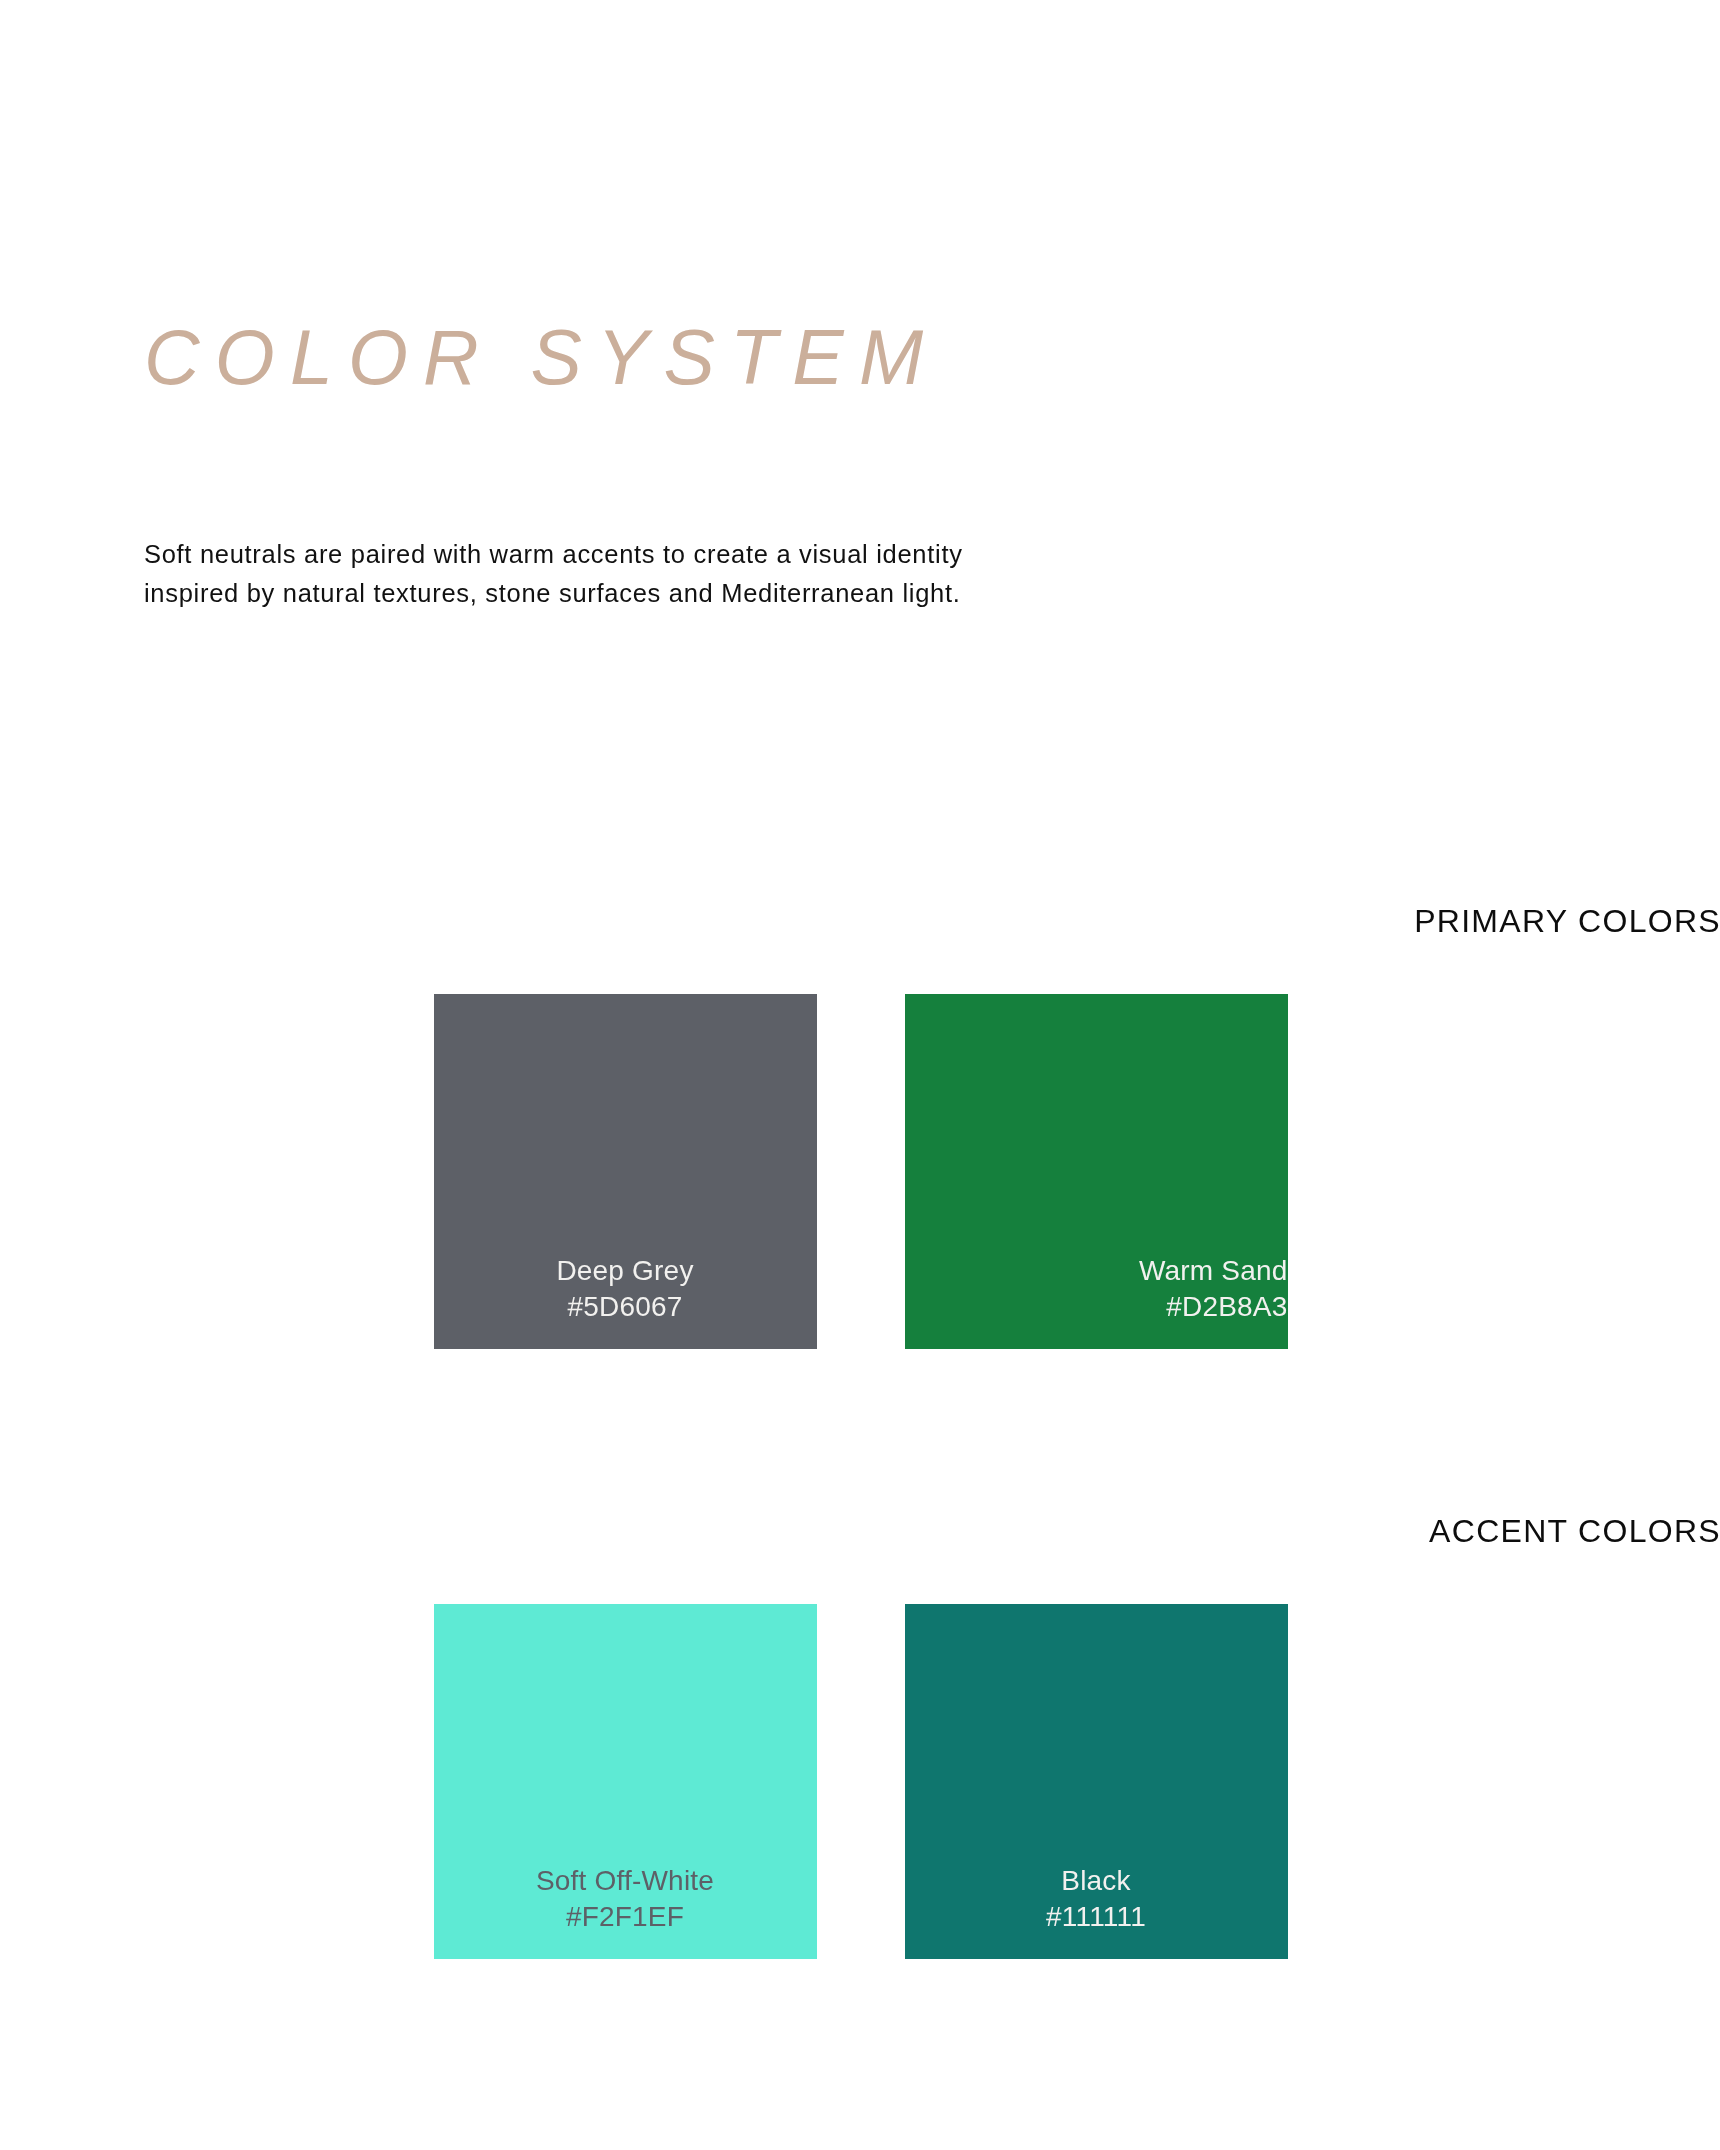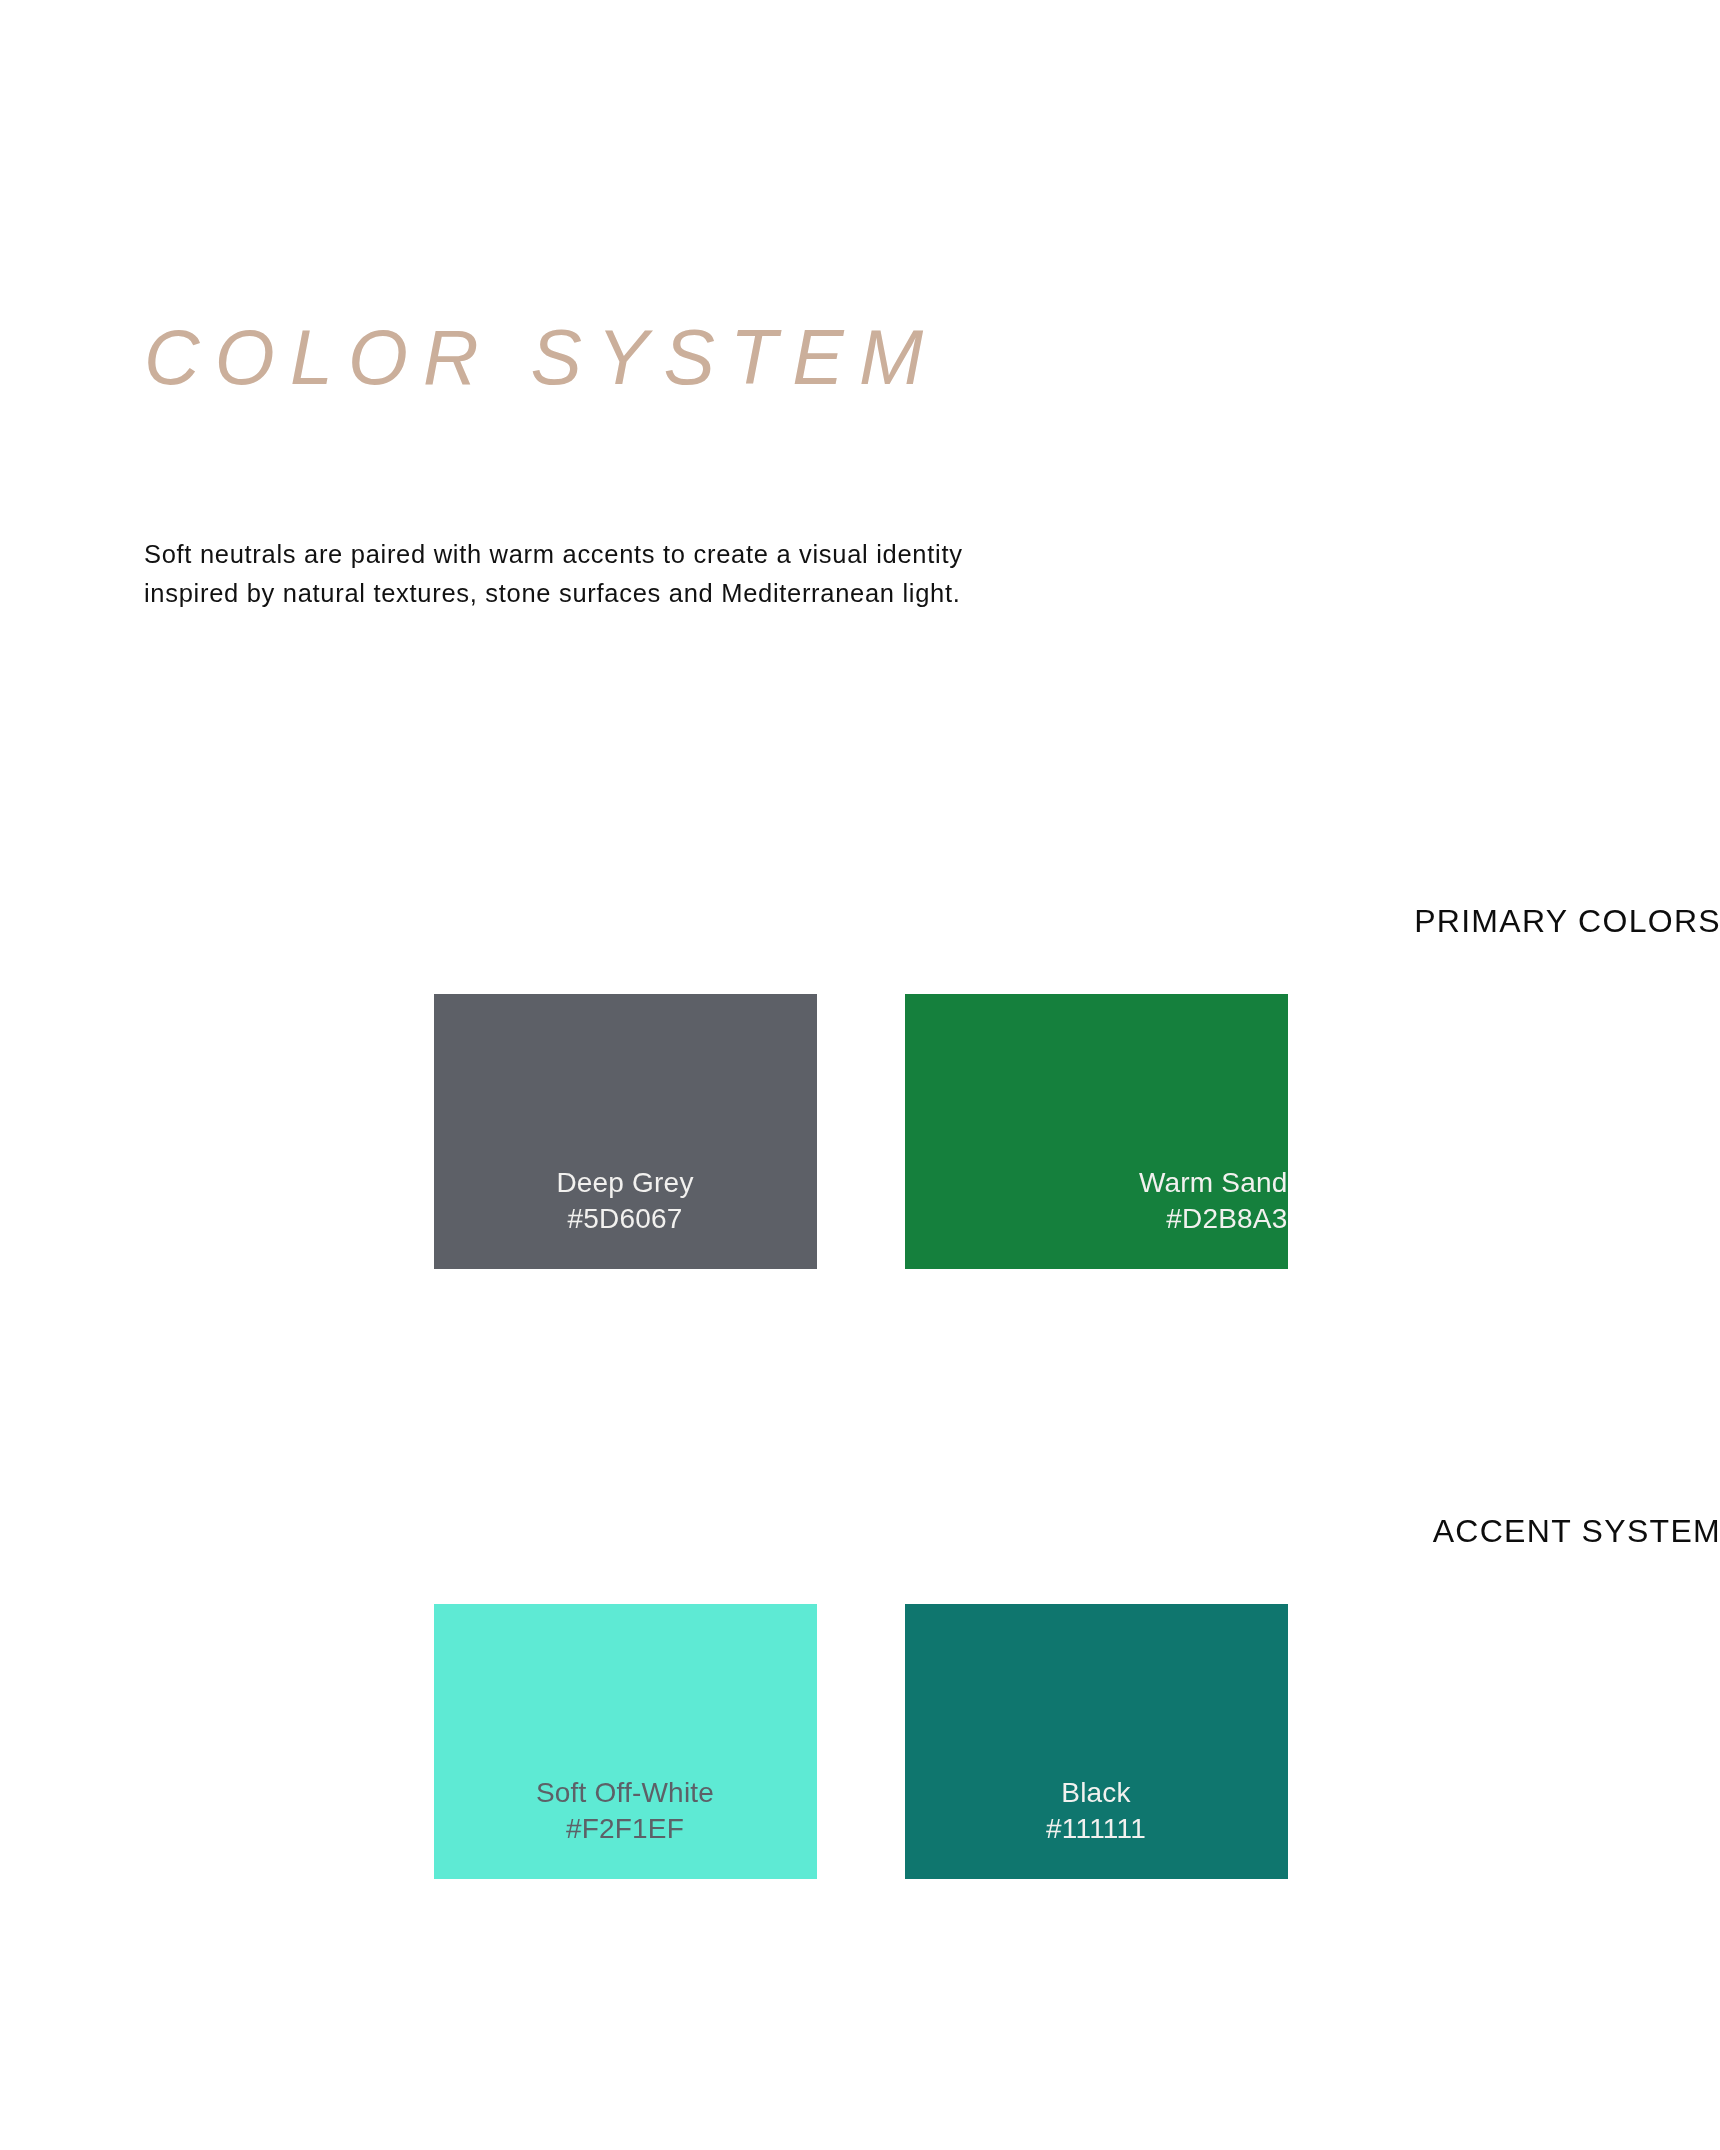--- a/index.html
+++ b/index.html
@@ -84,27 +84,27 @@
 
   .swatch-row {
     display: flex;
     justify-content: center;
     gap: 88px;
   }
 
   .swatch {
     position: relative;
     width: 383px;
-    height: 275px;
+    height: 355px;
     box-sizing: border-box;
     display: flex;
     flex-direction: column;
     justify-content: flex-end;
     align-items: center;
-    padding-bottom: 32px;
+    padding-bottom: 24px;
   }
 
   .swatch-name,
   .swatch-hex {
     display: block;
     text-align: center;
     font-family: "Liberation Sans", sans-serif;
     font-weight: 400;
     line-height: 1.28;
     letter-spacing: 0.2px;
@@ -144,21 +144,21 @@
 
       <div class="swatch swatch--light-text" style="background: #15803d; align-items: flex-end;">
         <span class="swatch-name" style="color: rgb(242, 241, 239);">Warm Sand</span>
         <span class="swatch-hex" style="color: rgb(242, 241, 239);">#D2B8A3</span>
       </div>
 
     </div>
   </div>
 
   <div class="section section--accent">
-    <h2 class="section-heading">ACCENT SYSTEM</h2>
+    <h2 class="section-heading">ACCENT COLORS</h2>
     <div class="swatch-row">
 
       <div class="swatch swatch--dark-text" style="background: #5eead4;">
         <span class="swatch-name" style="color: rgb(93, 96, 103);">Soft Off-White</span>
         <span class="swatch-hex" style="color: rgb(93, 96, 103);">#F2F1EF</span>
       </div>
 
       <div class="swatch swatch--light-text" style="background: #0f766e;">
         <span class="swatch-name" style="color: rgb(242, 241, 239);">Black</span>
         <span class="swatch-hex" style="color: rgb(242, 241, 239); text-align: center;">#111111</span>

